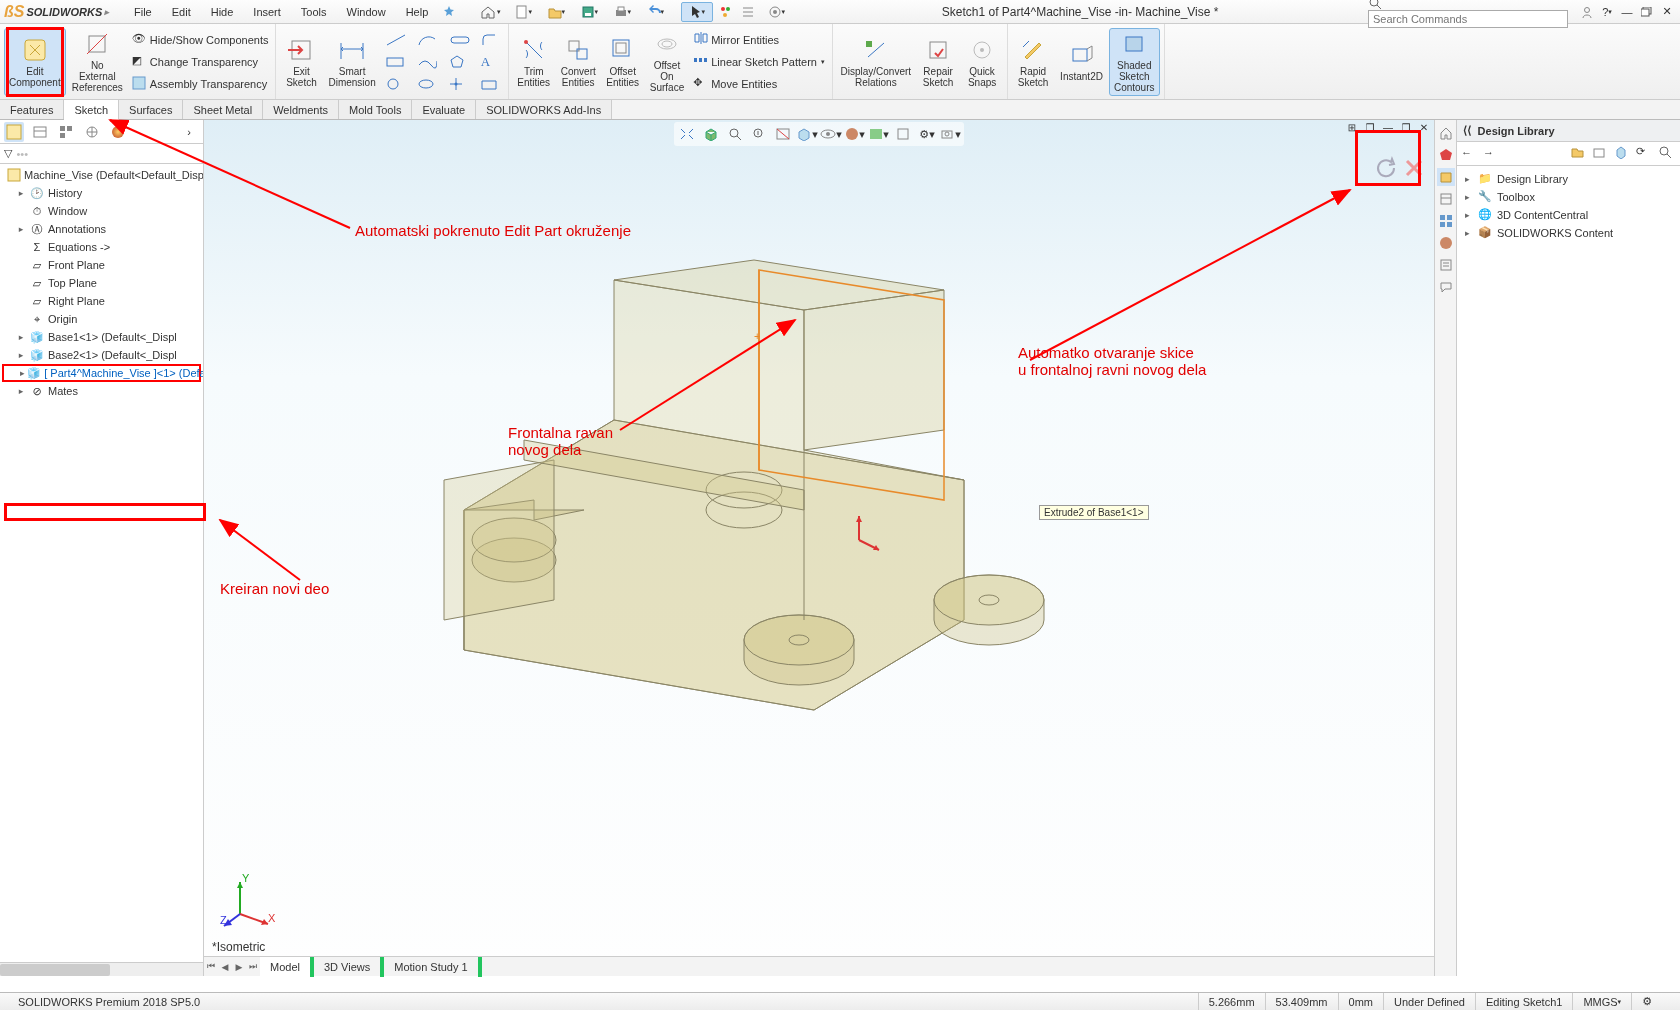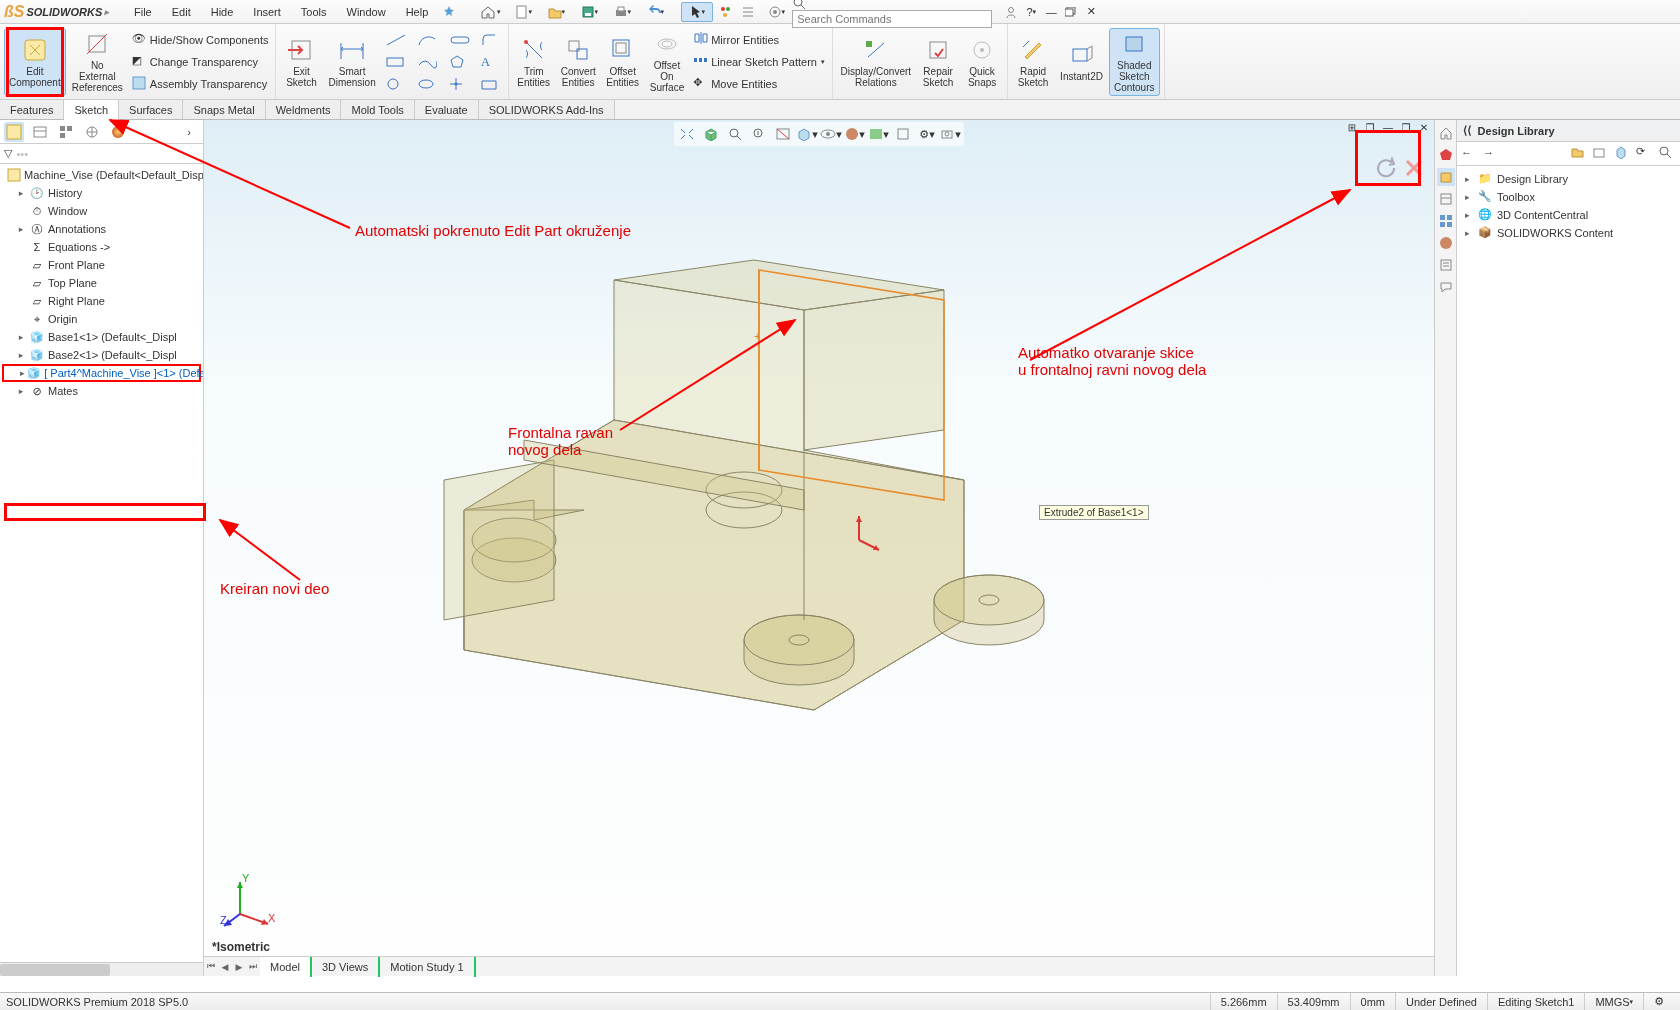--- a/index.html
+++ b/index.html
@@ -57,26 +57,26 @@
 .tp-tools{height:24px;border-bottom:1px solid #ccc;display:flex;align-items:center;gap:4px;padding:0 4px}
 .tp-tools .tpb{width:18px;height:18px;cursor:pointer}
 .tp-tree{padding:4px}
 .tp-node{display:flex;align-items:center;height:18px;padding-left:4px;cursor:pointer}
 .tp-node .exp{width:10px;color:#666;font-size:9px}
 .tp-node .tic{width:16px;height:14px;margin:0 3px}
 .doc-ctrl{position:absolute;top:0;right:2px;display:flex;gap:2px}
 .doc-ctrl .dc{width:16px;height:14px;cursor:pointer;display:flex;align-items:center;justify-content:center;font-size:10px}
 .confirm{position:absolute;top:28px;right:5px;width:60px;height:40px;display:flex;gap:6px;align-items:center;justify-content:center}
 .triad{position:absolute;left:16px;bottom:46px}
-.iso-lbl{position:absolute;left:8px;bottom:22px;font-weight:bold;font-size:12px}
+.iso-lbl{position:absolute;left:8px;bottom:22px;font-weight:normal;font-size:12px}
 .btabs{position:absolute;left:0;bottom:0;height:20px;display:flex;align-items:center;background:#f3f3f3;border-top:1px solid #ccc;width:100%}
-.btabs .bt{padding:0 10px;height:20px;display:flex;align-items:center;cursor:pointer;border-right:2px solid #22c55e;font-size:11px}
+.btabs .bt{padding:0 10px;height:20px;display:flex;align-items:center;cursor:pointer;border-right:4px solid #22c55e;font-size:11px}
 .btabs .bt.active{background:#fff}
 .btabs .nav{width:14px;height:20px;display:flex;align-items:center;justify-content:center;cursor:pointer;font-size:9px;color:#666}
-.statusbar{position:absolute;bottom:0;left:0;right:0;height:18px;background:linear-gradient(#fafafa,#ececec);border-top:1px solid #bbb;display:flex;align-items:center;padding:0 6px;font-size:11px}
+.statusbar{position:absolute;bottom:0;left:0;right:0;height:18px;background:linear-gradient(#fafafa,#ececec);border-top:1px solid #bbb;display:flex;align-items:center;padding:0 18px;font-size:11px}
 .statusbar .ver{flex:0 0 auto}
 .statusbar .fill{flex:1}
 .statusbar .cell{padding:0 10px;border-left:1px solid #ccc;height:100%;display:flex;align-items:center}
 .anno{position:absolute;color:#e10000;font-size:15px;pointer-events:none}
 .red-box{position:absolute;border:3px solid red;pointer-events:none}
 svg{display:block}
 .model-tooltip{position:absolute;background:#ffffe1;border:1px solid #999;padding:1px 4px;font-size:10px}
 .hscroll{height:14px;background:#eee;border-top:1px solid #ccc;position:relative}
 .hscroll .thumb{position:absolute;left:0;top:1px;height:12px;width:110px;background:#ccc;border-radius:2px}
 </style>
@@ -161,20 +161,21 @@
         </svg>
       </div>
     <div class="qat-btn dd">
         <svg width="14" height="14">
           <circle cx="7" cy="7" r="5" fill="none" stroke="#888"></circle>
           <circle cx="7" cy="7" r="2" fill="#888"></circle>
         </svg>
         <span style="font-size:7px">▾</span>
       </div>
   </div>
+  <div class="doctitle">Sketch1 of Part4^Machine_Vise -in- Machine_Vise *</div>
   <div style="position:relative">
     <svg class="mag" width="14" height="14">
         <circle cx="6" cy="6" r="4" fill="none" stroke="#666"></circle>
         <line x1="9" y1="9" x2="13" y2="13" stroke="#666"></line>
       </svg>
     <div class="searchbox">
       <input placeholder="Search Commands" style="">
     </div>
   </div>
   <div class="wc">
@@ -457,21 +458,21 @@
 Sketch
 Contours</div>
     </div>
   </div>
 </div>
 
 <div class="tabstrip" id="cmtabs">
     <div class="tab">Features</div>
     <div class="tab active">Sketch</div>
     <div class="tab">Surfaces</div>
-    <div class="tab">Snaps Metal</div>
+    <div class="tab">Sheet Metal</div>
     <div class="tab">Weldments</div>
     <div class="tab">Mold Tools</div>
     <div class="tab">Evaluate</div>
     <div class="tab">SOLIDWORKS Add-Ins</div>
   </div>
 
 <div class="workarea">
 
   <div class="leftpanel">
     <div class="fm-tabs">

